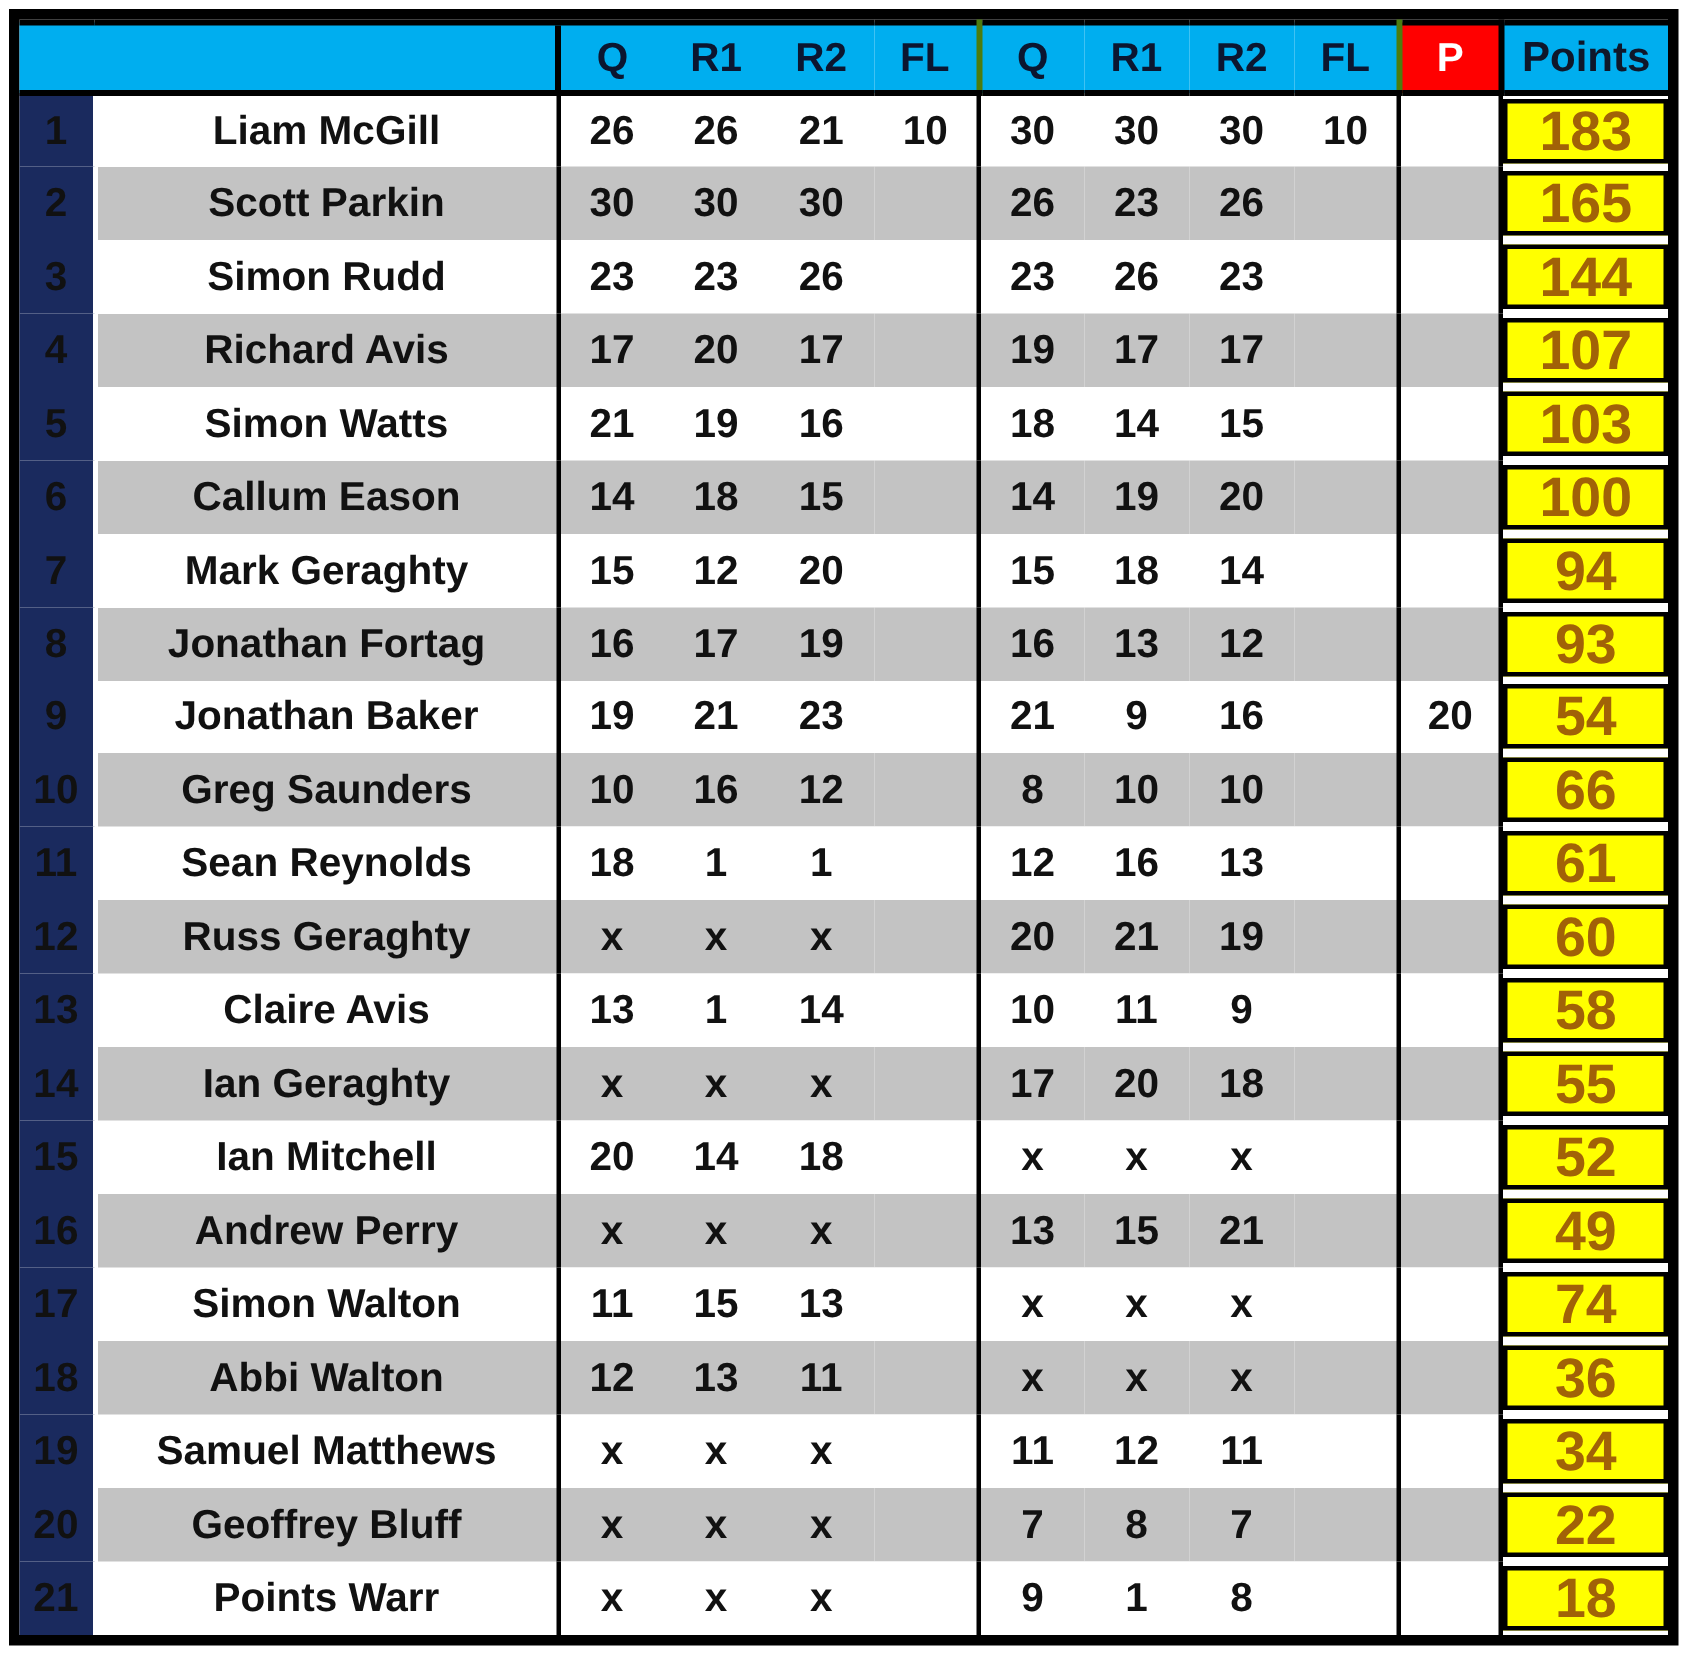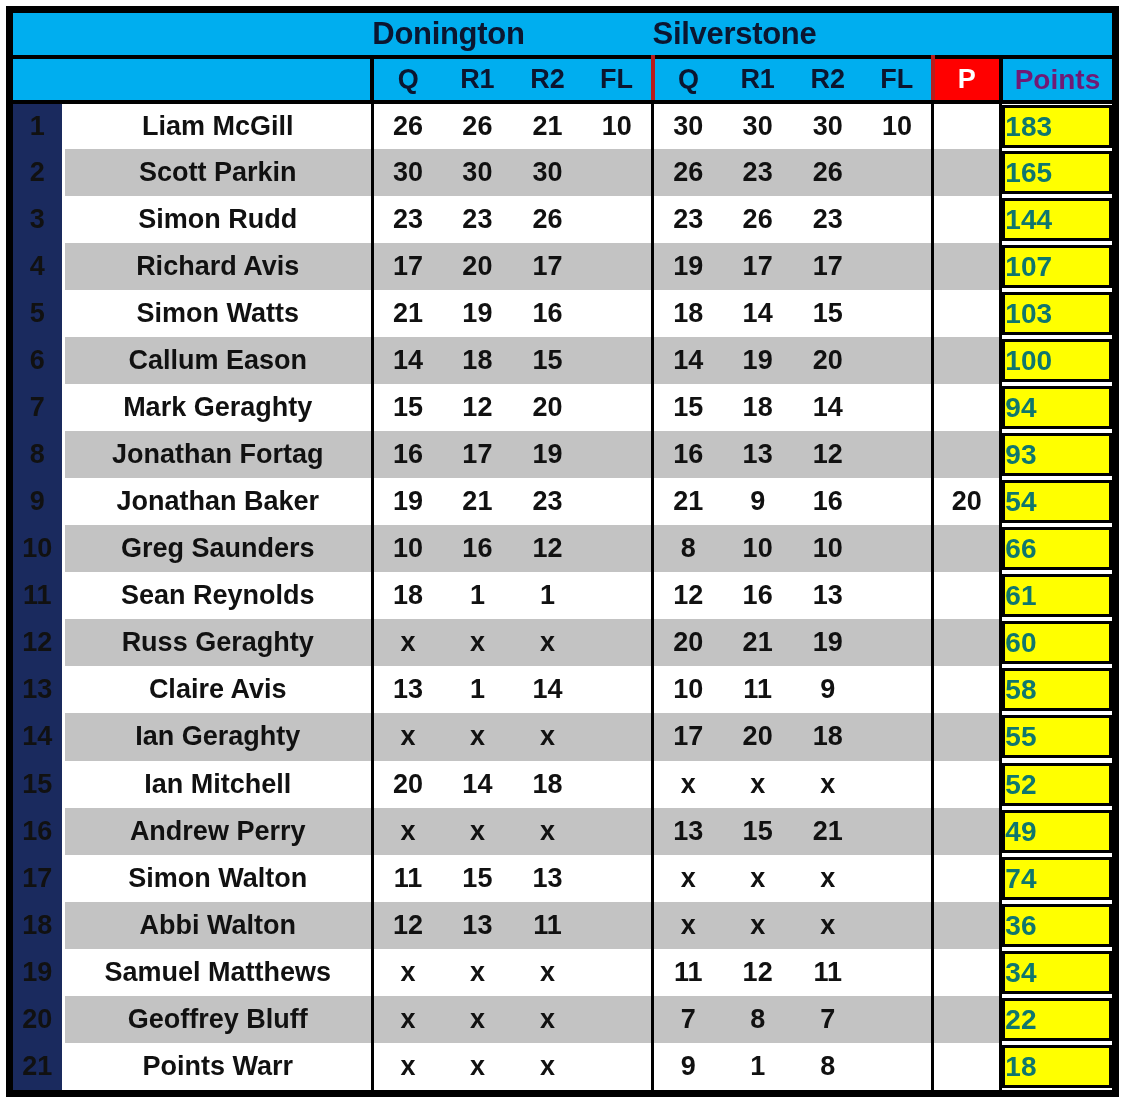--- a/index.html
+++ b/index.html
@@ -66,30 +66,30 @@
     color: #0b1630;
     font-weight: bold;
     font-size: 27px;
     text-align: center;
     padding: 0;
     border-top: 4px solid #000000;
     border-bottom: 4px solid #000000;
   }
   tr.sub-row td.sub-blank { background: #00aeef; }
   tr.sub-row td.grp-start { border-left: 4px solid #000000; }
-  tr.sub-row td.grp-end   { border-right: 4px solid #b91c1c; }
+  tr.sub-row td.grp-end   { border-right: 4px solid #4d7c0f; }
   tr.sub-row td.hdr-p {
     background: #ff0000;
     color: #ffffff;
     border-left: 4px solid #000000;
     border-right: 4px solid #000000;
   }
   tr.sub-row td.hdr-pts {
     background: #00aeef;
-    color: #701a75;
+    color: #0f172a;
     font-size: 28px;
   }
 
   
   tr.data-row { height: 47px; }
   tr.data-row > td {
     padding: 0;
     font-size: 27px;
     font-weight: bold;
     color: #111111;
@@ -126,26 +126,26 @@
   }
 
   td.cell-pts {
     padding: 2px 3px 2px 3px;
     background: #ffffff !important;
   }
   tr.data-row.alt td.cell-pts { background: #ffffff !important; }
   div.pts-box {
     background: #ffff00;
     border: 3px solid #000000;
-    color: #0f766e;
+    color: #a16207;
     font-weight: bold;
-    font-size: 28px;
+    font-size: 37px;
     line-height: 37px;
     height: 37px;
-    text-align: left;
+    text-align: center;
     box-sizing: content-box;
   }
 
   tr.data-row:last-child > td { border-bottom: none; }
 </style>
 </head>
 <body>
 
 <div id="frame">
   <table class="standings">
@@ -157,27 +157,20 @@
         <col class="c-d">
         <col class="c-d">
       <col class="c-s">
         <col class="c-s">
         <col class="c-s">
         <col class="c-s">
       <col class="c-p">
         <col class="c-pts">
     </colgroup>
     <tbody id="table-body">
-      <tr class="venue-row">
-        <td class="venue-blank" colspan="2"></td>
-        <td class="venue-label" colspan="4">Donington</td>
-        <td class="venue-label" colspan="4">Silverstone</td>
-        <td class="venue-blank"></td>
-        <td class="venue-blank"></td>
-      </tr>
       <tr class="sub-row">
         <td class="sub-blank" colspan="2"></td>
         <td class="grp-start">Q</td>
         <td>R1</td>
         <td>R2</td>
         <td class="grp-end">FL</td>
         <td class="grp-start">Q</td>
         <td>R1</td>
         <td>R2</td>
         <td class="grp-end">FL</td>

